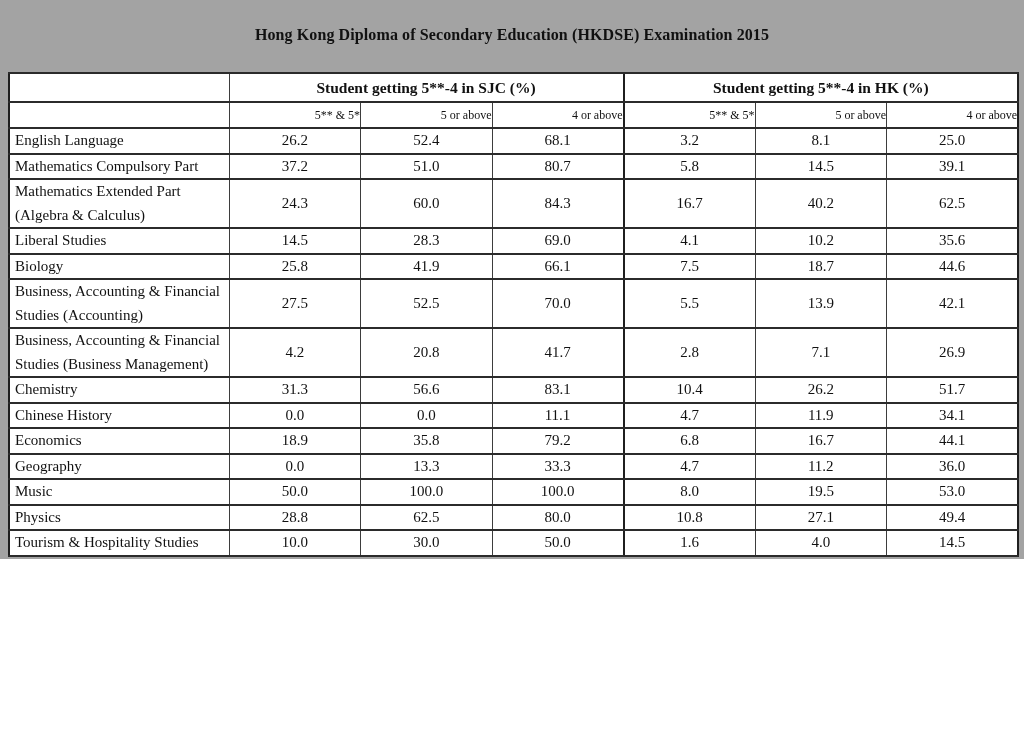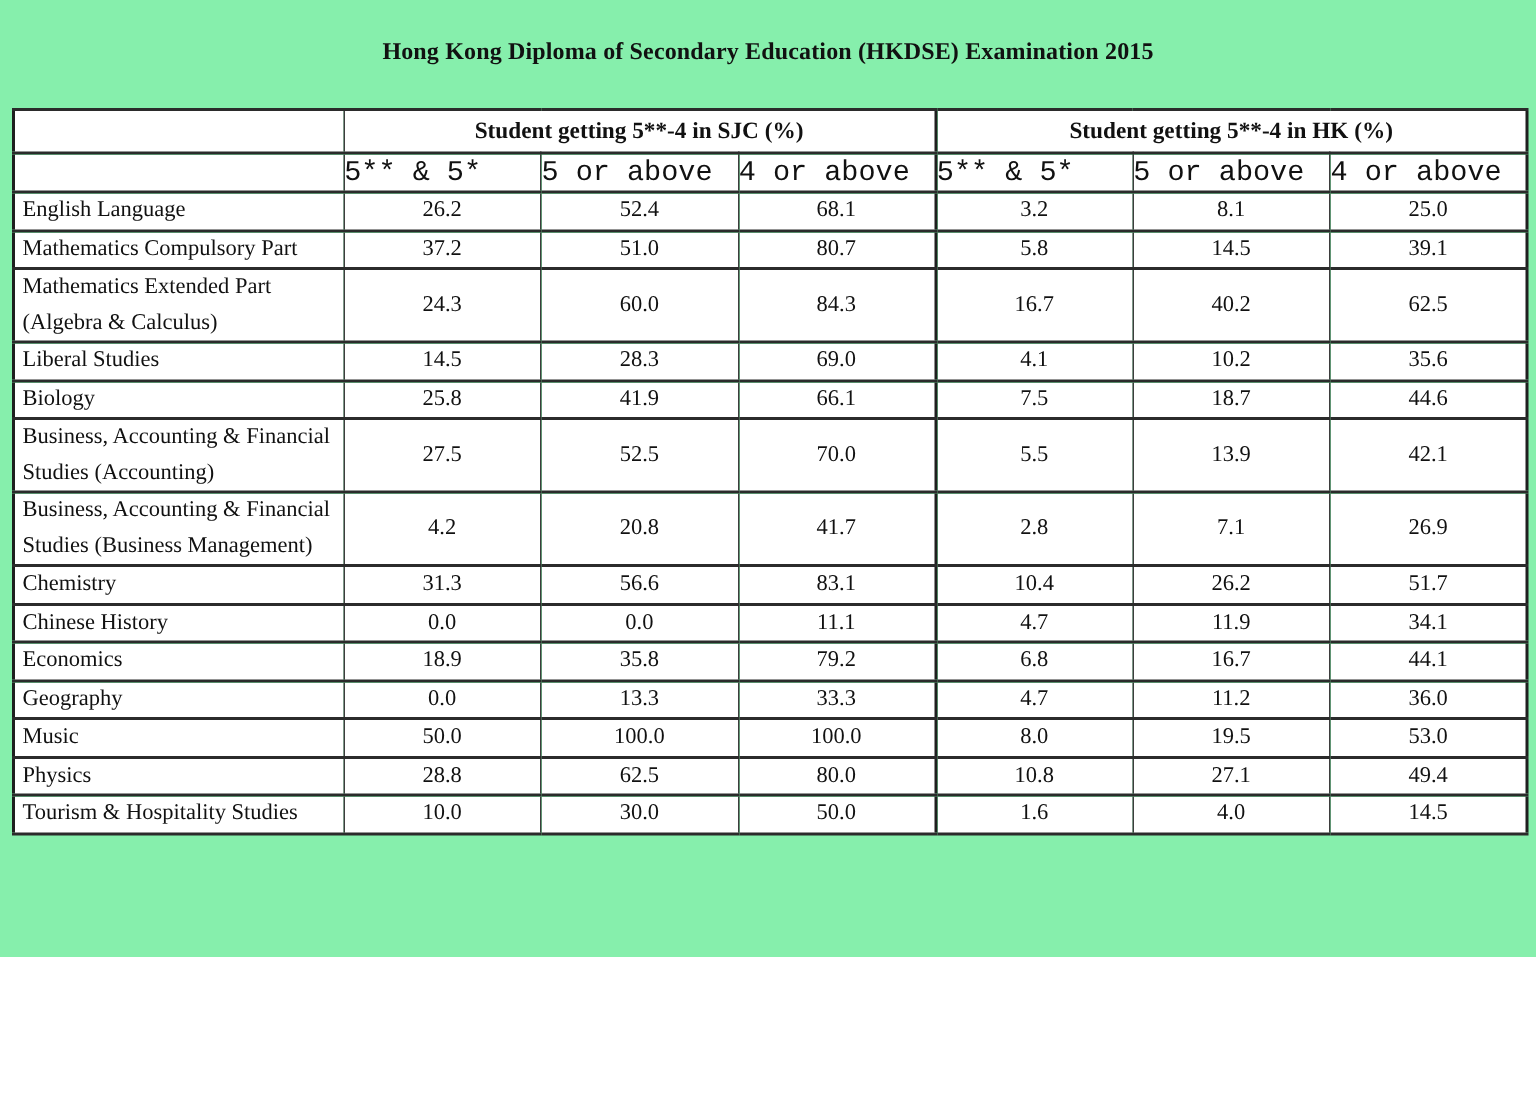--- a/index.html
+++ b/index.html
@@ -6,22 +6,22 @@
     margin: 0;
     padding: 0;
     background: #ffffff;
     width: 1024px;
     height: 737px;
     overflow: hidden;
   }
   .page {
     position: relative;
     width: 1024px;
-    height: 638px;
-    background: #86efac;
+    height: 559px;
+    background: #a3a3a3;
     font-family: "Liberation Serif", serif;
     color: #111111;
   }
   .doc-title {
     position: absolute;
     top: 26px;
     left: 0;
     width: 100%;
     text-align: center;
     font-weight: bold;
@@ -50,25 +50,24 @@
   }
   th.group {
     font-weight: bold;
     font-size: 15.5px;
     height: 27px;
     text-align: center;
     vertical-align: middle;
   }
   th.sub {
     font-weight: normal;
-    font-size: 19px;
+    font-size: 12px;
     height: 24px;
-    text-align: left;
+    text-align: right;
     vertical-align: middle;
-    font-family: Liberation Mono, monospace;
   }
   td.corner { height: 24px; }
   tbody tr { height: 25px; border-radius: 12px; }
   tbody td {
     font-size: 15px;
     line-height: 23.5px;
     vertical-align: middle;
   }
   tbody td.subject {
     text-align: left;

